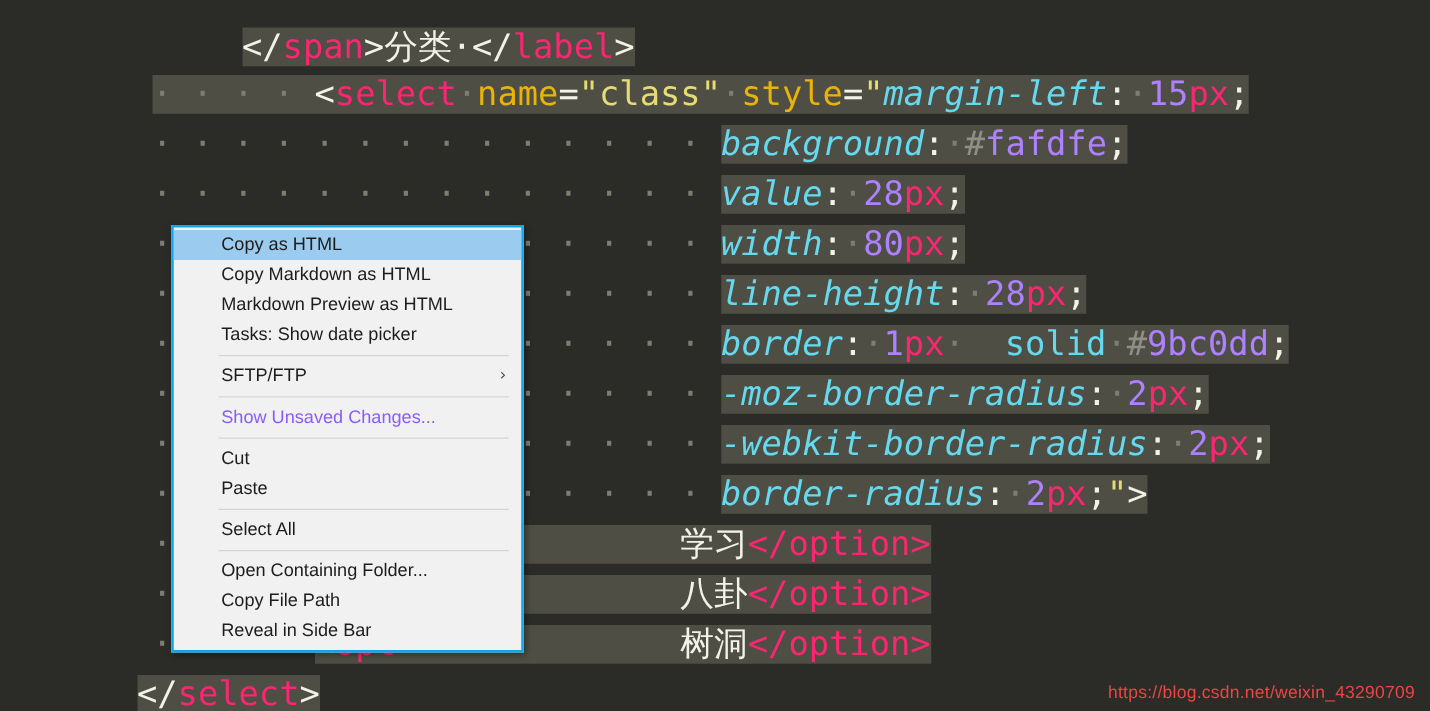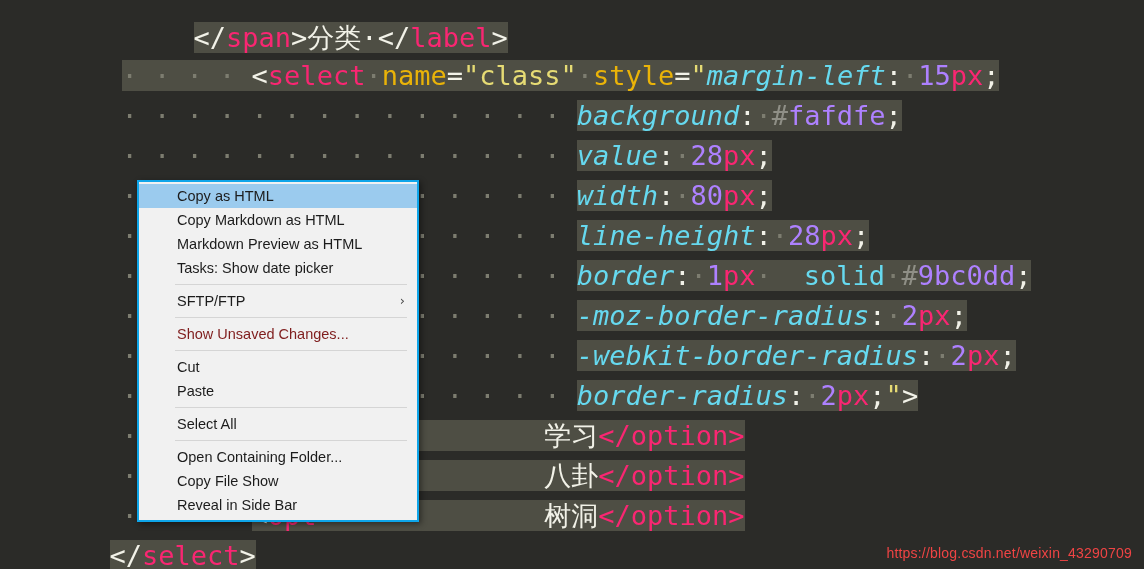--- a/index.html
+++ b/index.html
@@ -78,21 +78,21 @@
     height: 24px;
     line-height: 24px;
     padding: 0 10px 0 38px;
     white-space: nowrap;
     cursor: default;
   }
   .menu-item.selected {
     background: #9bcbee;
   }
   .menu-item.disabled {
-    color: #7f1d1d;
+    color: #8b5cf6;
   }
   .menu-sep {
     height: 1px;
     margin: 4px 10px 4px 36px;
     background: #d5d5d5;
   }
   .submenu-arrow {
     position: absolute;
     right: 12px;
     top: 0;
@@ -225,21 +225,21 @@
     <div class="menu-item">
       <span>Select All</span>
     </div>
 
     <div class="menu-sep"></div>
 
     <div class="menu-item">
       <span>Open Containing Folder...</span>
     </div>
     <div class="menu-item">
-      <span>Copy File Show</span>
+      <span>Copy File Path</span>
     </div>
     <div class="menu-item">
       <span>Reveal in Side Bar</span>
     </div>
   </div>
 
   <div id="watermark">https://blog.csdn.net/weixin_43290709</div>
 
 </div>
 

